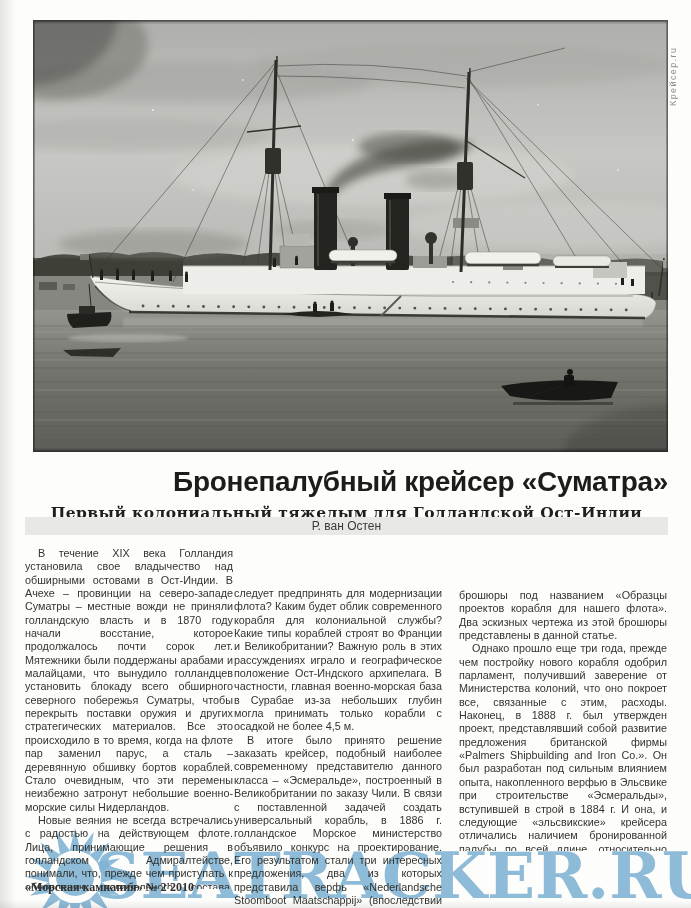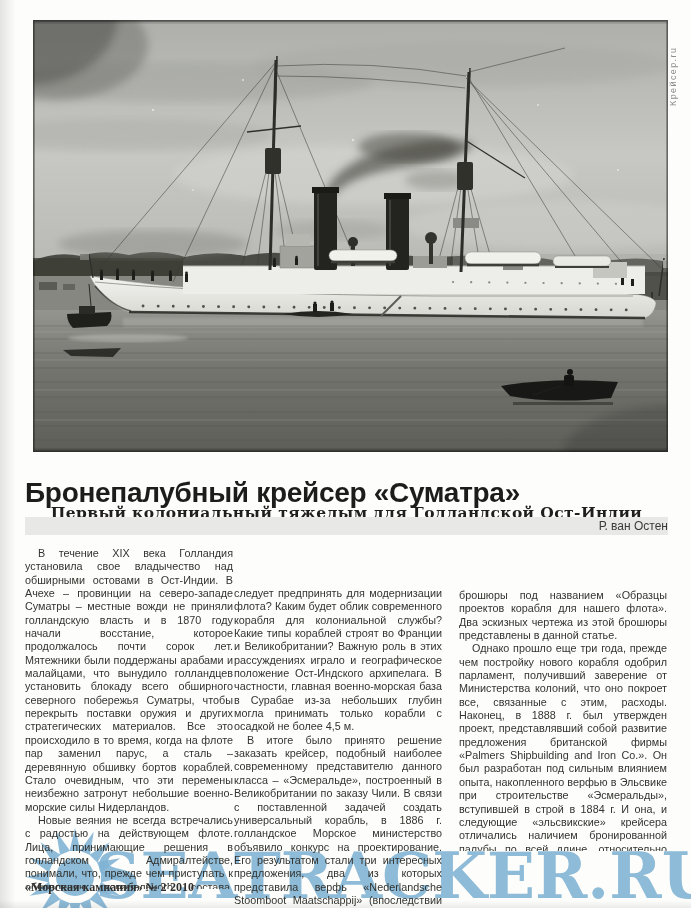--- a/index.html
+++ b/index.html
@@ -16,32 +16,32 @@
   .photo{position:absolute;left:33px;top:20px;width:635px;height:432px;z-index:1;}
   .photo svg{display:block;width:635px;height:432px;}
 
   .side-label{
     position:absolute;left:668px;top:106px;z-index:3;
     font-size:9px;letter-spacing:1.4px;color:#8b8b8b;white-space:nowrap;
     transform:rotate(-90deg);transform-origin:0 0;
   }
 
   .title{
-    position:absolute;left:25px;top:459px;width:643px;z-index:3;
-    text-align:left;font-size:28px;line-height:30px;font-weight:bold;
+    position:absolute;left:25px;top:448px;width:643px;z-index:3;
+    text-align:right;font-size:28px;line-height:30px;font-weight:bold;
     letter-spacing:-0.3px;color:#1c1c1a;
   }
   .subtitle{
     position:absolute;left:25px;top:491px;width:643px;z-index:3;
     text-align:center;font-family:"DejaVu Serif","Liberation Serif",serif;
     font-size:15.5px;line-height:17px;font-weight:bold;letter-spacing:0.4px;color:#201f1d;
   }
   .author-bar{
     position:absolute;left:25px;top:517px;width:643px;height:18px;z-index:3;
-    background:#e8e8e6;text-align:right;font-size:12px;line-height:18px;color:#3a3a38;
+    background:#e8e8e6;text-align:center;font-size:12px;line-height:18px;color:#3a3a38;
   }
 
   .col{
     position:absolute;top:547px;width:208px;z-index:3;
     font-size:10.8px;line-height:13.35px;text-align:justify;color:#33332f;
     overflow:hidden;
   }
   .col p{margin:0;}
   .col p.indent{text-indent:13px;}
   .col-1{left:25px;height:342px;}

